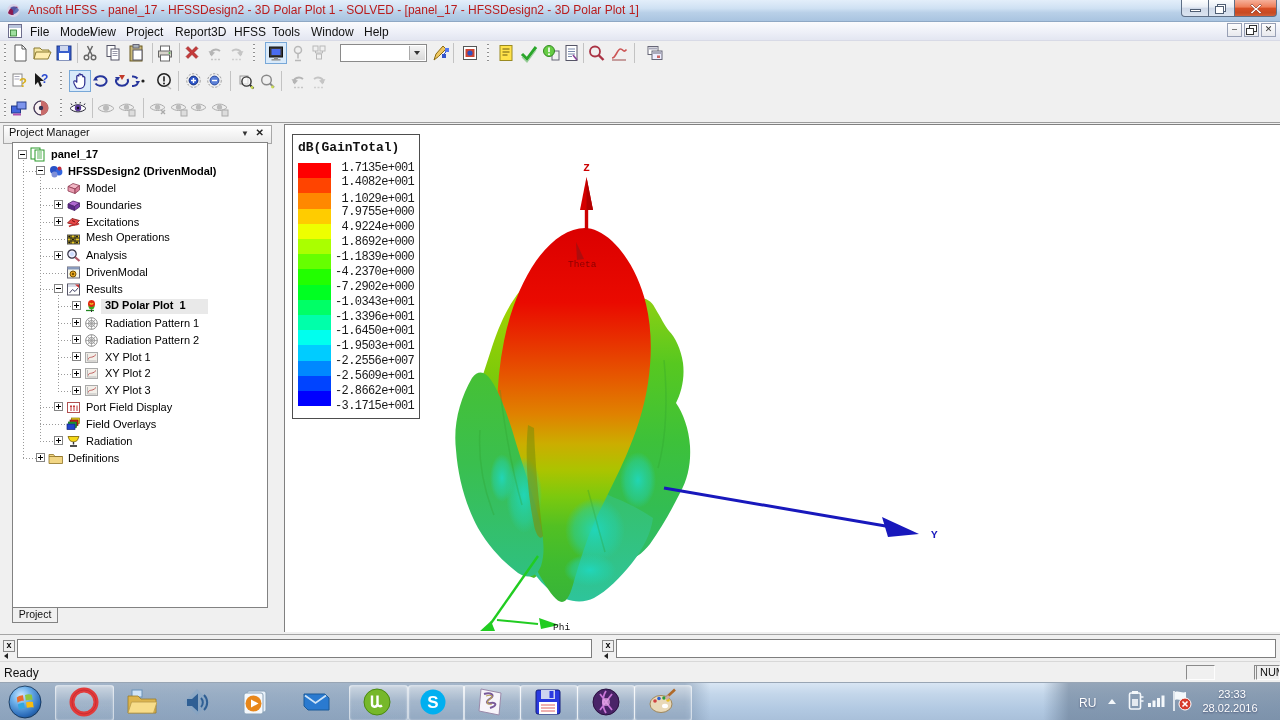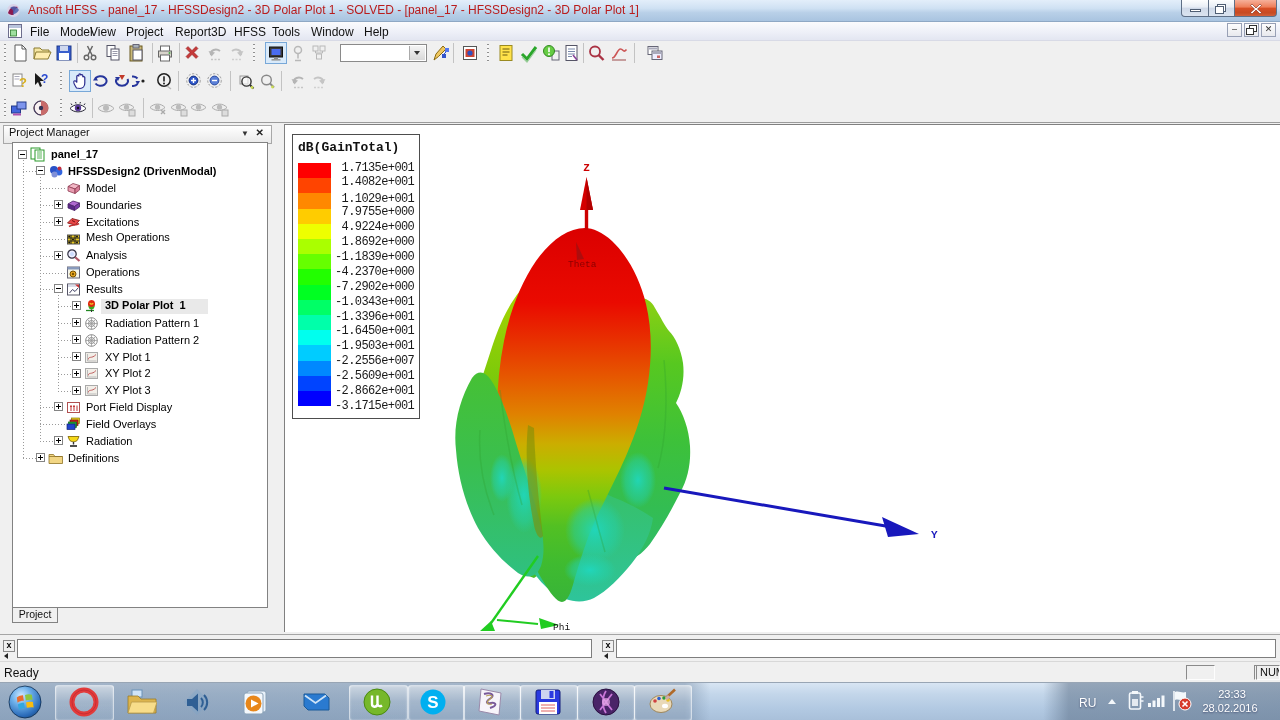--- a/index.html
+++ b/index.html
@@ -530,21 +530,21 @@
           <path d="M9.2 9.2 L13.5 13" stroke="#b05868" stroke-width="2.2"></path>
         </svg></span>
 <span class="trow" style="left:73px;top:106px">Analysis</span>
 
 <span class="tico" style="left:53px;top:122px"><svg width="16" height="15">
           <rect x="1.5" y="2" width="12" height="11" fill="#f5f5e8" stroke="#667"></rect>
           <rect x="1.5" y="2" width="12" height="2.5" fill="#8899bb"></rect>
           <circle cx="7" cy="9" r="3" fill="#e8a820" stroke="#7a5200"></circle>
           <circle cx="7" cy="9" r="1.2" fill="#7a5200"></circle>
         </svg></span>
-<span class="trow" style="left:73px;top:123px">Operations</span>
+<span class="trow" style="left:73px;top:123px">DrivenModal</span>
 
 <div class="ex" style="left:41px;top:141px">
         <i></i>
       </div>
 <span class="tico" style="left:53px;top:139px"><svg width="16" height="15">
           <rect x="1.5" y="2" width="12" height="11" fill="#fff" stroke="#556"></rect>
           <rect x="2" y="2.5" width="11" height="2.5" fill="#d8dce8"></rect>
           <path d="M9 2.5 L13 2.5 L13 6Z" fill="#cc3333"></path>
           <path d="M3.5 11 L6.5 7.5 L9 9.5 L12 6" stroke="#446" fill="none"></path>
         </svg></span>

